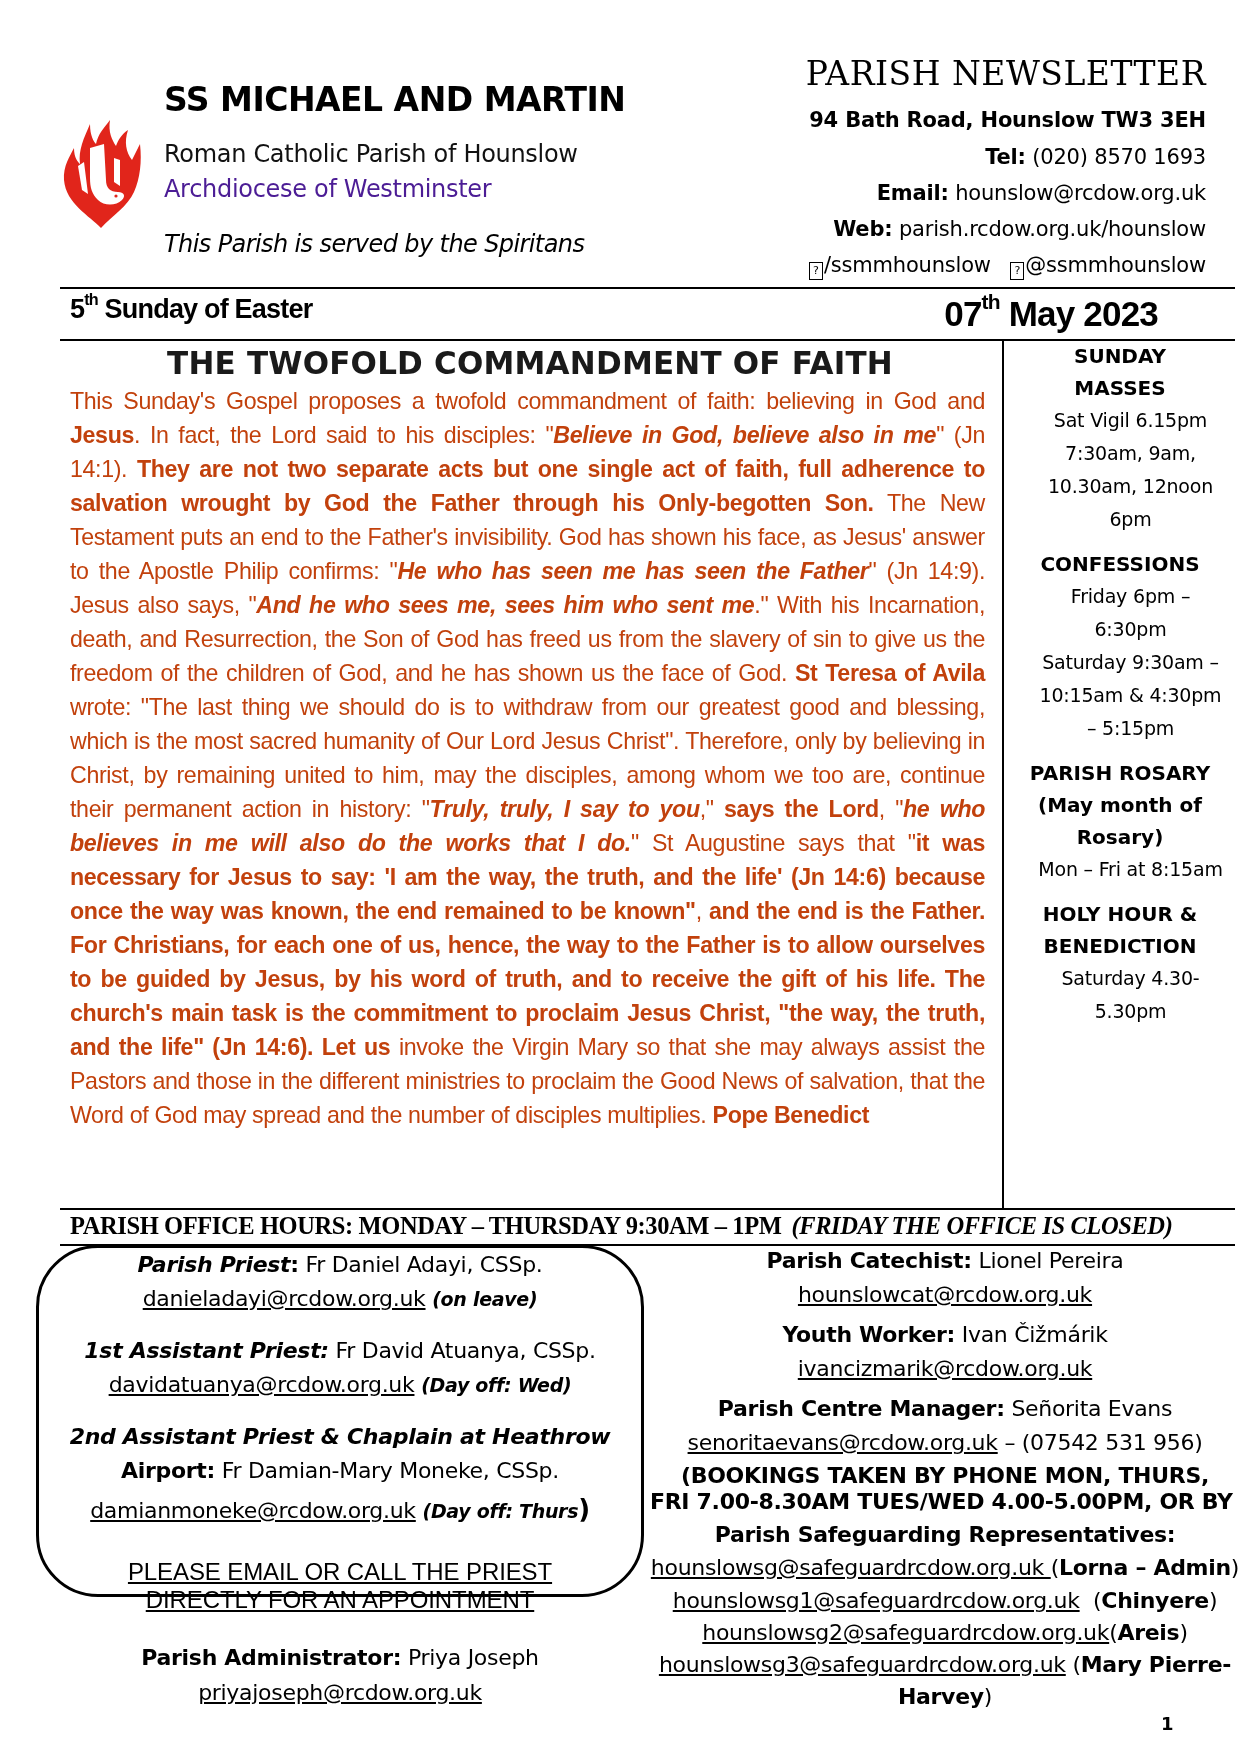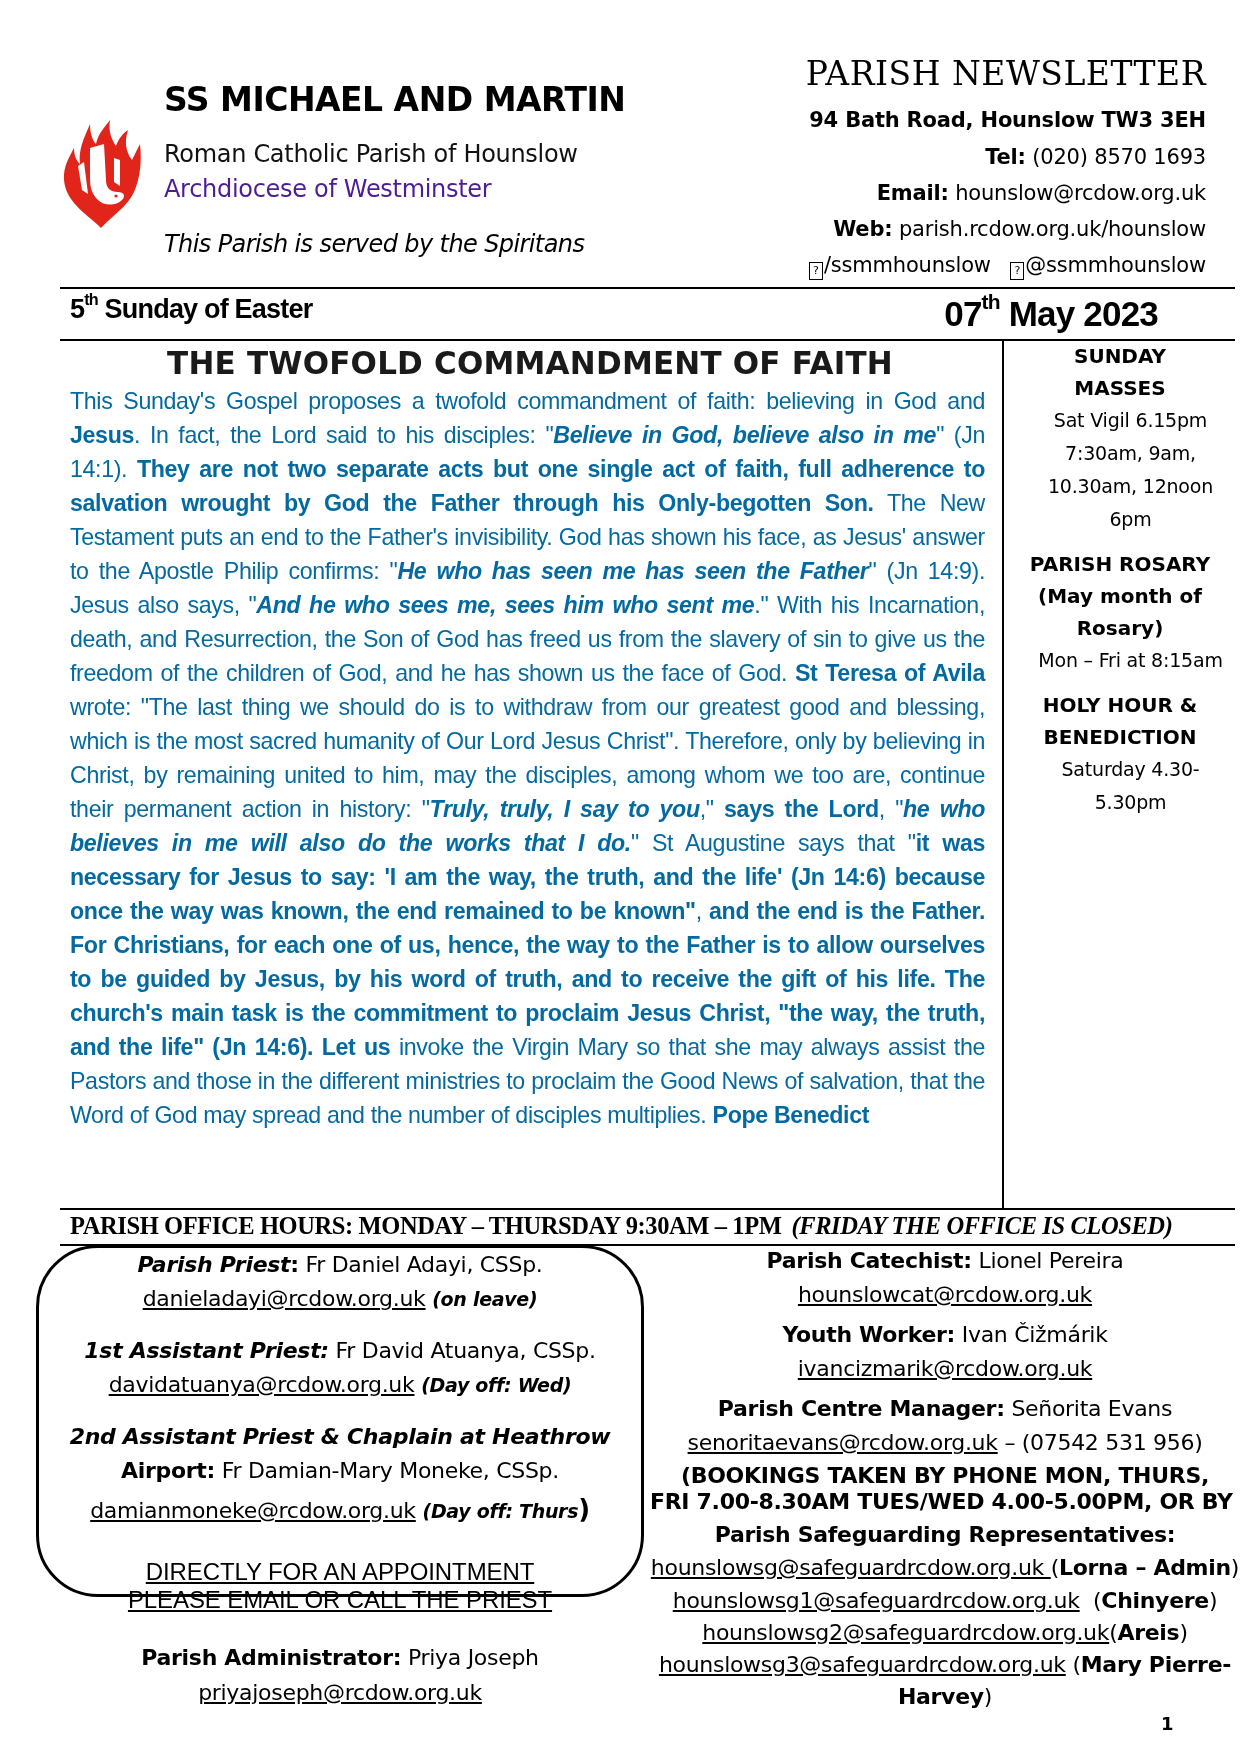--- a/index.html
+++ b/index.html
@@ -20,21 +20,21 @@
   .contact-line b { font-weight: bold; }
   .social-glyph { display: inline-block; width: 12px; height: 16px; border: 1px solid #000; font-size: 11px; line-height: 15px; text-align: center; vertical-align: -2px; margin-right: 1px; }
 
   
   #sunday-title { left: 70px; top: 294px; font-family: "Liberation Sans", sans-serif; font-weight: bold; font-size: 27px; letter-spacing: -0.8px; }
   #issue-date { right: 82px; top: 294px; font-family: "Liberation Sans", sans-serif; font-weight: bold; font-size: 35px; letter-spacing: -0.8px; }
   sup { font-size: 60%; vertical-align: top; position: relative; top: -4px; }
 
   
   #article-title { left: 70px; width: 920px; top: 344px; text-align: center; font-family: "DejaVu Sans", sans-serif; font-weight: 900; font-size: 31px; letter-spacing: 0.2px; color: #1a1a1a; transform: scaleY(1.05); }
-  #article-body { left: 70px; width: 915px; top: 384px; font-family: "Liberation Sans", sans-serif; font-size: 23.2px; line-height: 34px; text-align: justify; letter-spacing: -0.35px; color: #0369a1; }
+  #article-body { left: 70px; width: 915px; top: 384px; font-family: "Liberation Sans", sans-serif; font-size: 23.2px; line-height: 34px; text-align: justify; letter-spacing: -0.35px; color: #c2410c; }
   #article-body b { font-weight: bold; }
 
   
   #sidebar { left: 1005px; width: 230px; top: 340px; text-align: center; font-family: "DejaVu Sans", sans-serif; }
   .sb-head { font-weight: bold; font-size: 20px; line-height: 32px; }
   .sb-line { font-size: 19px; line-height: 33px; letter-spacing: -0.2px; padding-left: 21px; }
   .sb-gap { height: 12px; }
 
   
   #office-hours { left: 70px; top: 1212px; font-family: Liberation Serif, serif; font-weight: bold; font-size: 24.5px; letter-spacing: -0.4px; white-space: nowrap; }
@@ -96,20 +96,29 @@
     <div>
       <div class="sb-head">SUNDAY</div>
       <div class="sb-head">MASSES</div>
       <div class="sb-line">Sat Vigil 6.15pm</div>
       <div class="sb-line">7:30am, 9am,</div>
       <div class="sb-line">10.30am, 12noon</div>
       <div class="sb-line">6pm</div>
       <div class="sb-gap"></div>
     </div>
     <div>
+      <div class="sb-head">CONFESSIONS</div>
+      <div class="sb-line">Friday 6pm –</div>
+      <div class="sb-line">6:30pm</div>
+      <div class="sb-line">Saturday 9:30am –</div>
+      <div class="sb-line">10:15am &amp; 4:30pm</div>
+      <div class="sb-line">– 5:15pm</div>
+      <div class="sb-gap"></div>
+    </div>
+    <div>
       <div class="sb-head">PARISH ROSARY</div>
       <div class="sb-head">(May month of</div>
       <div class="sb-head">Rosary)</div>
       <div class="sb-line">Mon – Fri at 8:15am</div>
       <div class="sb-gap"></div>
     </div>
     <div>
       <div class="sb-head">HOLY HOUR &amp;</div>
       <div class="sb-head">BENEDICTION</div>
       <div class="sb-line">Saturday 4.30-</div>
@@ -128,22 +137,22 @@
 <div class="cl" style="top:1286px;"><span class="link">danieladayi@rcdow.org.uk</span> <span class="bi" style="font-size:19px;">(on leave)</span></div>
 
 <div class="cl" style="top:1338px;"><span class="bi">1st Assistant Priest:</span> <span>Fr David Atuanya, CSSp.</span></div>
 <div class="cl" style="top:1372px;"><span class="link">davidatuanya@rcdow.org.uk</span> <span class="bi" style="font-size:19px;">(Day off: Wed)</span></div>
 
 <div class="cl" style="top:1424px;"><span class="bi">2nd Assistant Priest &amp; Chaplain at Heathrow</span></div>
 <div class="cl" style="top:1458px;"><b>Airport:</b> <span>Fr Damian-Mary Moneke, CSSp.</span></div>
 <div class="cl" style="top:1494px;"><span class="link">damianmoneke@rcdow.org.uk</span> <span class="bi" style="font-size:19px;">(Day off: Thurs</span><b style="font-size:26px;">)</b></div>
 
 <div id="appointment-note">
+  <div>PLEASE EMAIL OR CALL THE PRIEST</div>
   <div>DIRECTLY FOR AN APPOINTMENT</div>
-  <div>PLEASE EMAIL OR CALL THE PRIEST</div>
 </div>
 
 <div class="cl" style="top:1645px;"><b>Parish Administrator:</b> <span>Priya Joseph</span></div>
 <div class="cl" style="top:1680px;"><span class="link">priyajoseph@rcdow.org.uk</span></div>
 
 <div class="st" style="top:1248px;"><b>Parish Catechist:</b> <span>Lionel Pereira</span></div>
 <div class="st" style="top:1282px;"><span class="link">hounslowcat@rcdow.org.uk</span></div>
 
 <div class="st" style="top:1322px;"><b>Youth Worker:</b> <span>Ivan Čižmárik</span></div>
 <div class="st" style="top:1356px;"><span class="link">ivancizmarik@rcdow.org.uk</span></div>

